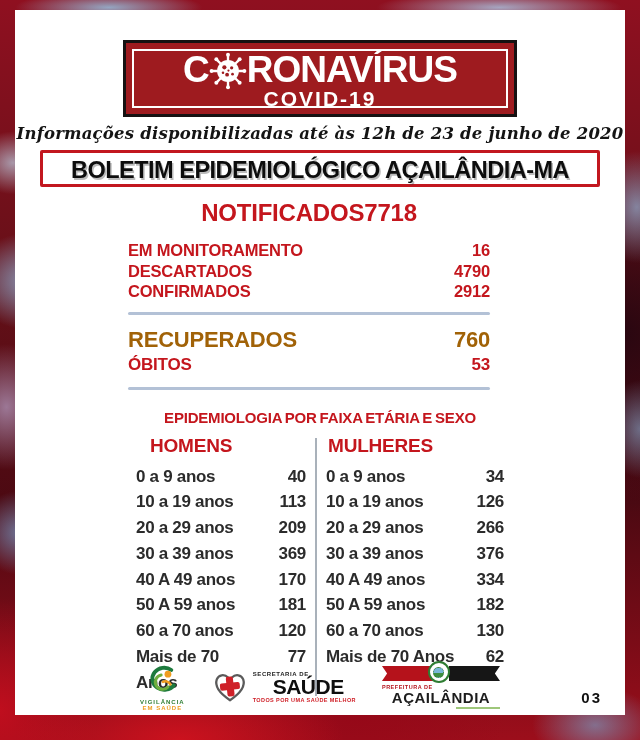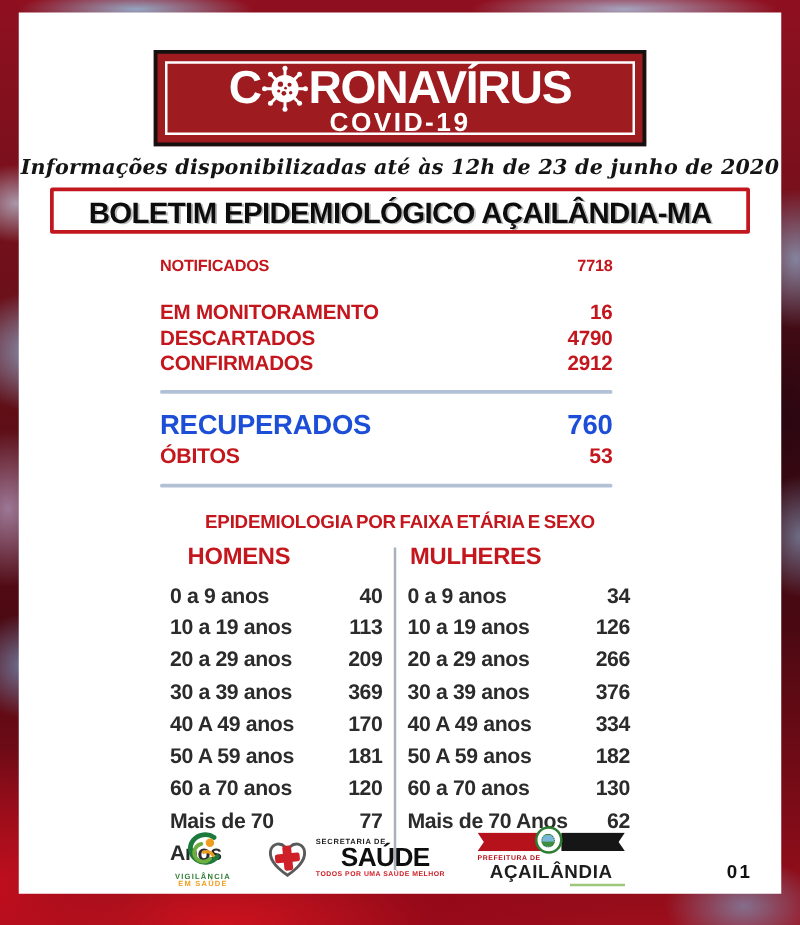--- a/index.html
+++ b/index.html
@@ -51,23 +51,23 @@
   .bulletin{
     margin:7px auto 0;width:560px;height:37px;line-height:35px;box-sizing:border-box;
     border:3px solid #c2171f;border-radius:2px;text-align:center;
     font-size:23.5px;font-weight:bold;color:#0d0d0d;letter-spacing:-.5px;
     text-shadow:1.5px 1.5px 0 rgba(60,60,60,.35);white-space:nowrap;
   }
 
   
   .stats{width:362px;margin:14px 0 0 113px;color:#c4161d;}
   .srow{display:flex;justify-content:space-between;font-weight:bold;letter-spacing:-.2px;}
-  .srow.big{font-size:13px;line-height:24px;}
+  .srow.big{font-size:24px;line-height:24px;justify-content:center;}
   .srow.mid{font-size:16.5px;line-height:20.5px;}
-  .srow.rec{font-size:22px;line-height:28px;color:#1d4ed8;}
+  .srow.rec{font-size:22px;line-height:28px;color:#a16207;}
   .srow.ob{font-size:17px;line-height:21px;}
   .gap14{height:15px;}
   .hdiv{height:3px;background:#b3c1d6;border-radius:2px;}
   .hdiv.d1{margin-top:10px;}
   .hdiv.d2{margin-top:12px;}
   .rec{margin-top:11px;}
 
   
   .age-title{
     margin-top:19px;text-align:center;color:#c4161d;
@@ -320,16 +320,16 @@
             <div class="flag-emblem-core"></div>
           </div>
         </div>
         <span class="pref-top">PREFEITURA DE</span>
         <span class="pref-main">AÇAILÂNDIA</span>
         <div class="pref-tagline"></div>
       </div>
 
     </div>
 
-    <div class="page-num">01</div>
+    <div class="page-num">03</div>
 
   </div>
 </div>
 
 </body></html>

